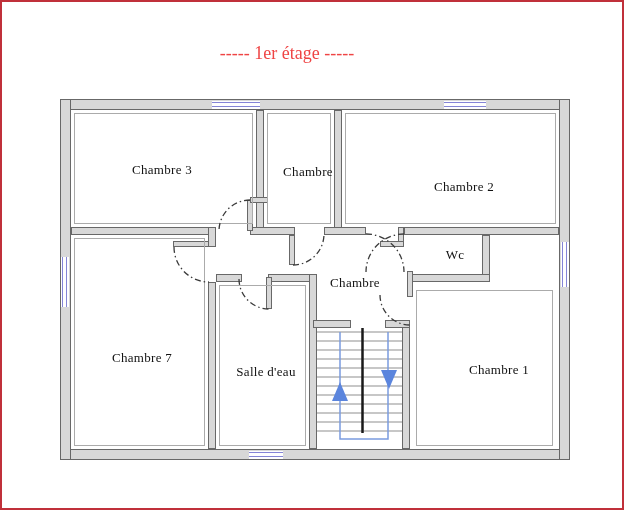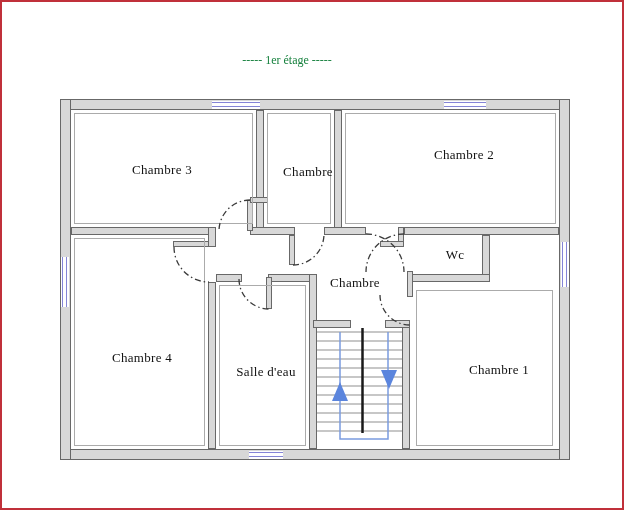--- a/index.html
+++ b/index.html
@@ -44,24 +44,24 @@
   .lbl{
     position:absolute;
     transform:translate(-50%,-50%);
     font-size:13px;
     color:#111111;
     white-space:nowrap;
     letter-spacing:0.3px;
   }
   #title{
     position:absolute;
-    left:285px;top:58px;
+    left:285px;top:51px;
     transform:translate(-50%,-50%);
-    font-size:12px;
-    color:#15803d;
+    font-size:18px;
+    color:#ef4444;
     white-space:nowrap;
   }
   svg.overlay{position:absolute;left:0;top:0;}
 </style>
 </head>
 <body>
 
 <div id="screen">
 
   <div id="title">-----  1er étage  -----</div>
@@ -148,20 +148,20 @@
       <path d="M291,263 A31,31 0 0 0 322,232"></path>
       <path d="M364,232 A38,38 0 0 1 402,270"></path>
       <path d="M402,232 A38,38 0 0 0 364,270"></path>
       <path d="M378,293 A30,30 0 0 0 408,323"></path>
       <path d="M237,277 A30,30 0 0 0 267,307"></path>
     </g>
   </svg>
 
   <div class="lbl" style="left:160px;top:168px">Chambre 3</div>
   <div class="lbl" style="left:306px;top:170px">Chambre</div>
-  <div class="lbl" style="left:462px;top:153px">Chambre 2</div>
+  <div class="lbl" style="left:462px;top:185px">Chambre 2</div>
   <div class="lbl" style="left:453px;top:253px">Wc</div>
   <div class="lbl" style="left:353px;top:281px">Chambre</div>
-  <div class="lbl" style="left:140px;top:356px">Chambre 4</div>
+  <div class="lbl" style="left:140px;top:356px">Chambre 7</div>
   <div class="lbl" style="left:264px;top:370px">Salle d'eau</div>
   <div class="lbl" style="left:497px;top:368px">Chambre 1</div>
 
 </div>
 
 </body></html>

